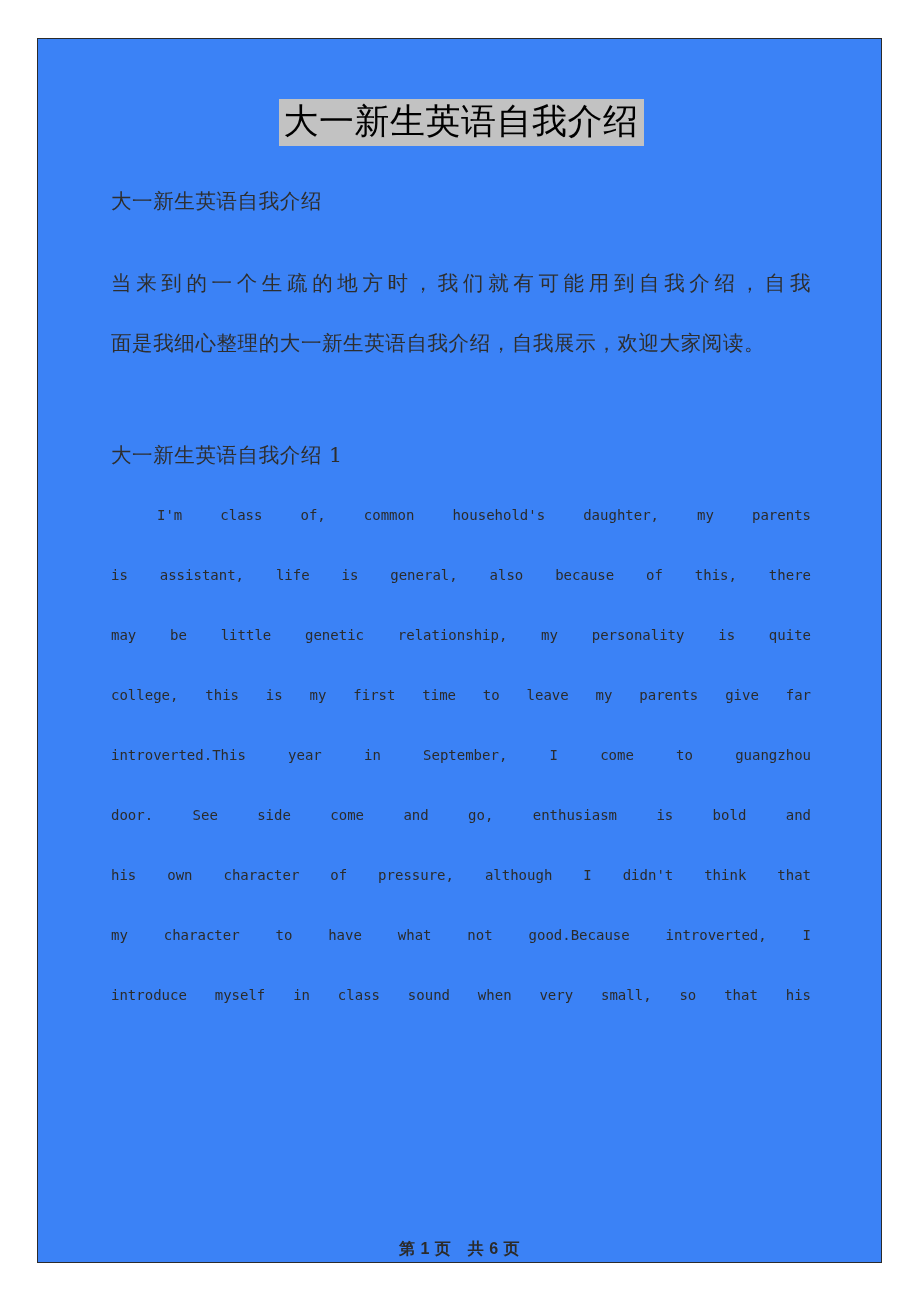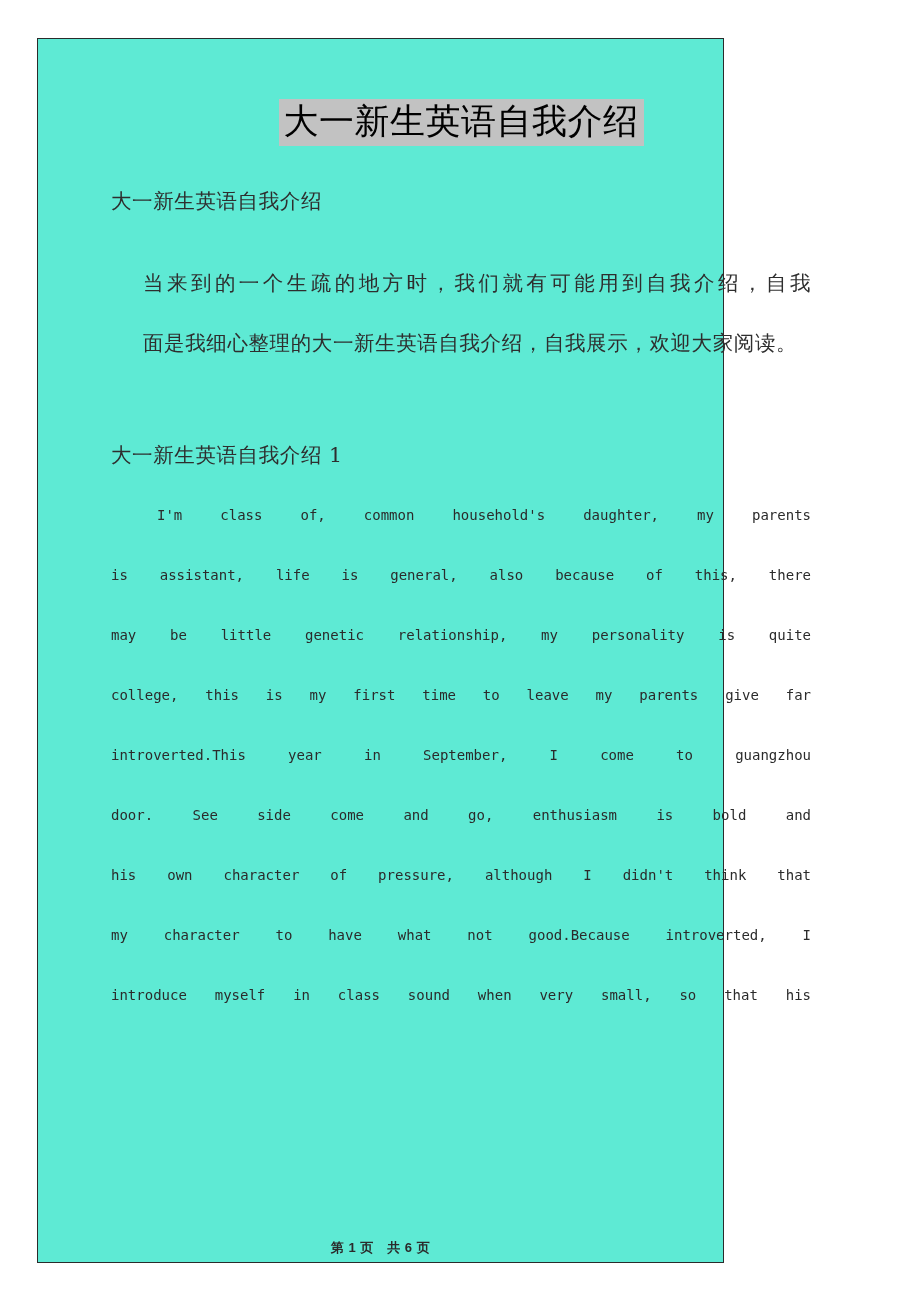--- a/index.html
+++ b/index.html
@@ -13,25 +13,25 @@
     position: relative;
     font-family: "Liberation Serif", "DejaVu Serif", serif;
     overflow: hidden;
   }
 
   
   .page-frame {
     position: absolute;
     left: 37px;
     top: 38px;
-    width: 687px;
+    width: 845px;
     height: 1225px;
     border: 1.6px solid #2b2b2b;
     box-sizing: border-box;
-    background: #5eead4;
+    background: #3b82f6;
   }
 
   .page-content {
     position: absolute;
     left: 73px;
     top: 60px;
     width: 700px;
   }
 
   
@@ -69,21 +69,20 @@
     height: 44px;
   }
 
   .cn-para {
     margin-top: 22px;
   }
   .cn-para .cn-line {
     height: 60px;
     line-height: 60px;
     text-align: justify;
-    margin-left: 32px;
   }
   .cn-line.justify {
     text-align: justify;
     text-align-last: justify;
     white-space: normal;
   }
 
   .section-head {
     margin-top: 52px;
     height: 60px;
@@ -118,21 +117,21 @@
   }
 
   
   .page-footer {
     position: absolute;
     left: 0;
     right: 0;
     top: 1200px;
     text-align: center;
     font-family: "Liberation Sans", "DejaVu Sans", sans-serif;
-    font-size: 13px;
+    font-size: 16px;
     font-weight: bold;
     color: #2b2b2b;
     letter-spacing: 0.5px;
   }
   .page-footer span { white-space: pre; }
 </style>
 </head>
 <body>
 
 <div class="page-frame">

